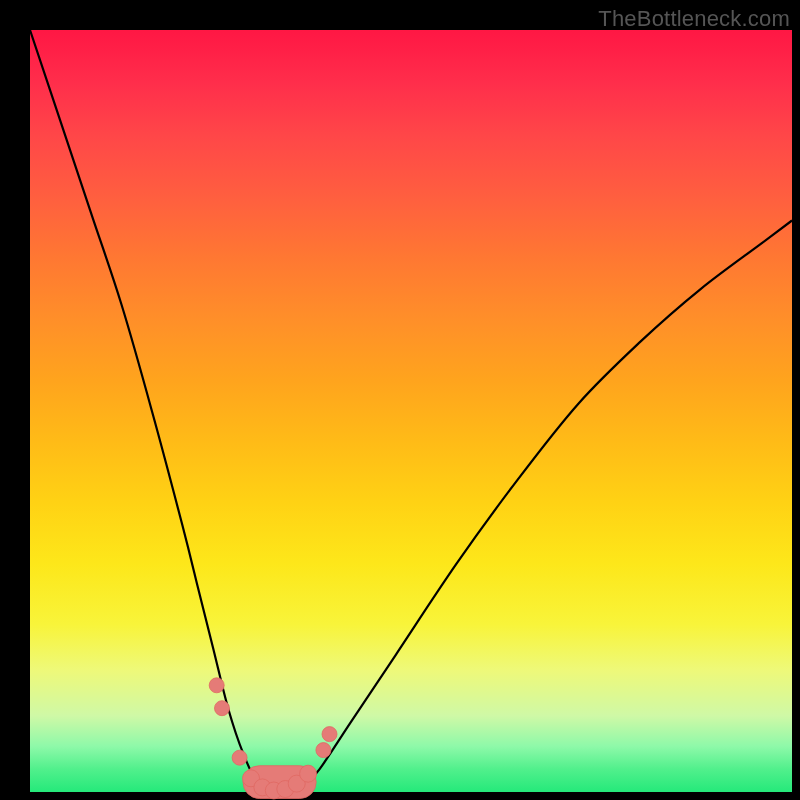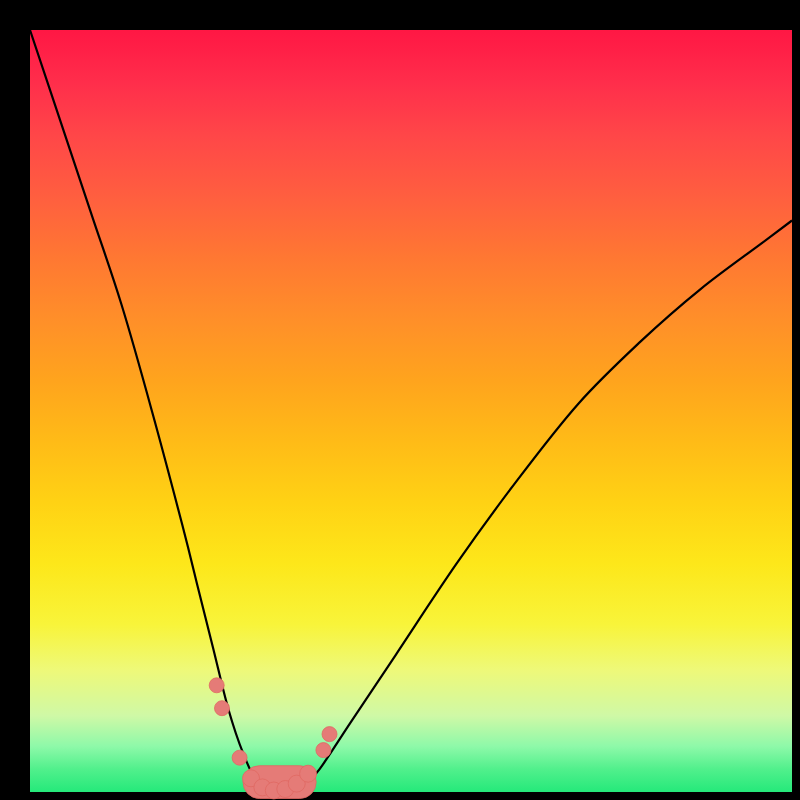--- a/index.html
+++ b/index.html
@@ -98,13 +98,14 @@
           <circle class="marker" cx="232.4" cy="757.4" r="8.5"></circle>
           <circle class="marker" cx="243.8" cy="760.5" r="8.5"></circle>
           <circle class="marker" cx="255.3" cy="759.0" r="8.5"></circle>
           <circle class="marker" cx="266.7" cy="753.6" r="8.5"></circle>
           <circle class="marker" cx="278.1" cy="743.7" r="8.5"></circle>
           <circle class="marker" cx="293.4" cy="720.1" r="7.5"></circle>
           <circle class="marker" cx="299.5" cy="704.1" r="7.5"></circle>
         </g>
     </svg>
   </div>
+  <div class="watermark">TheBottleneck.com</div>
 </div>
 
 </body></html>

